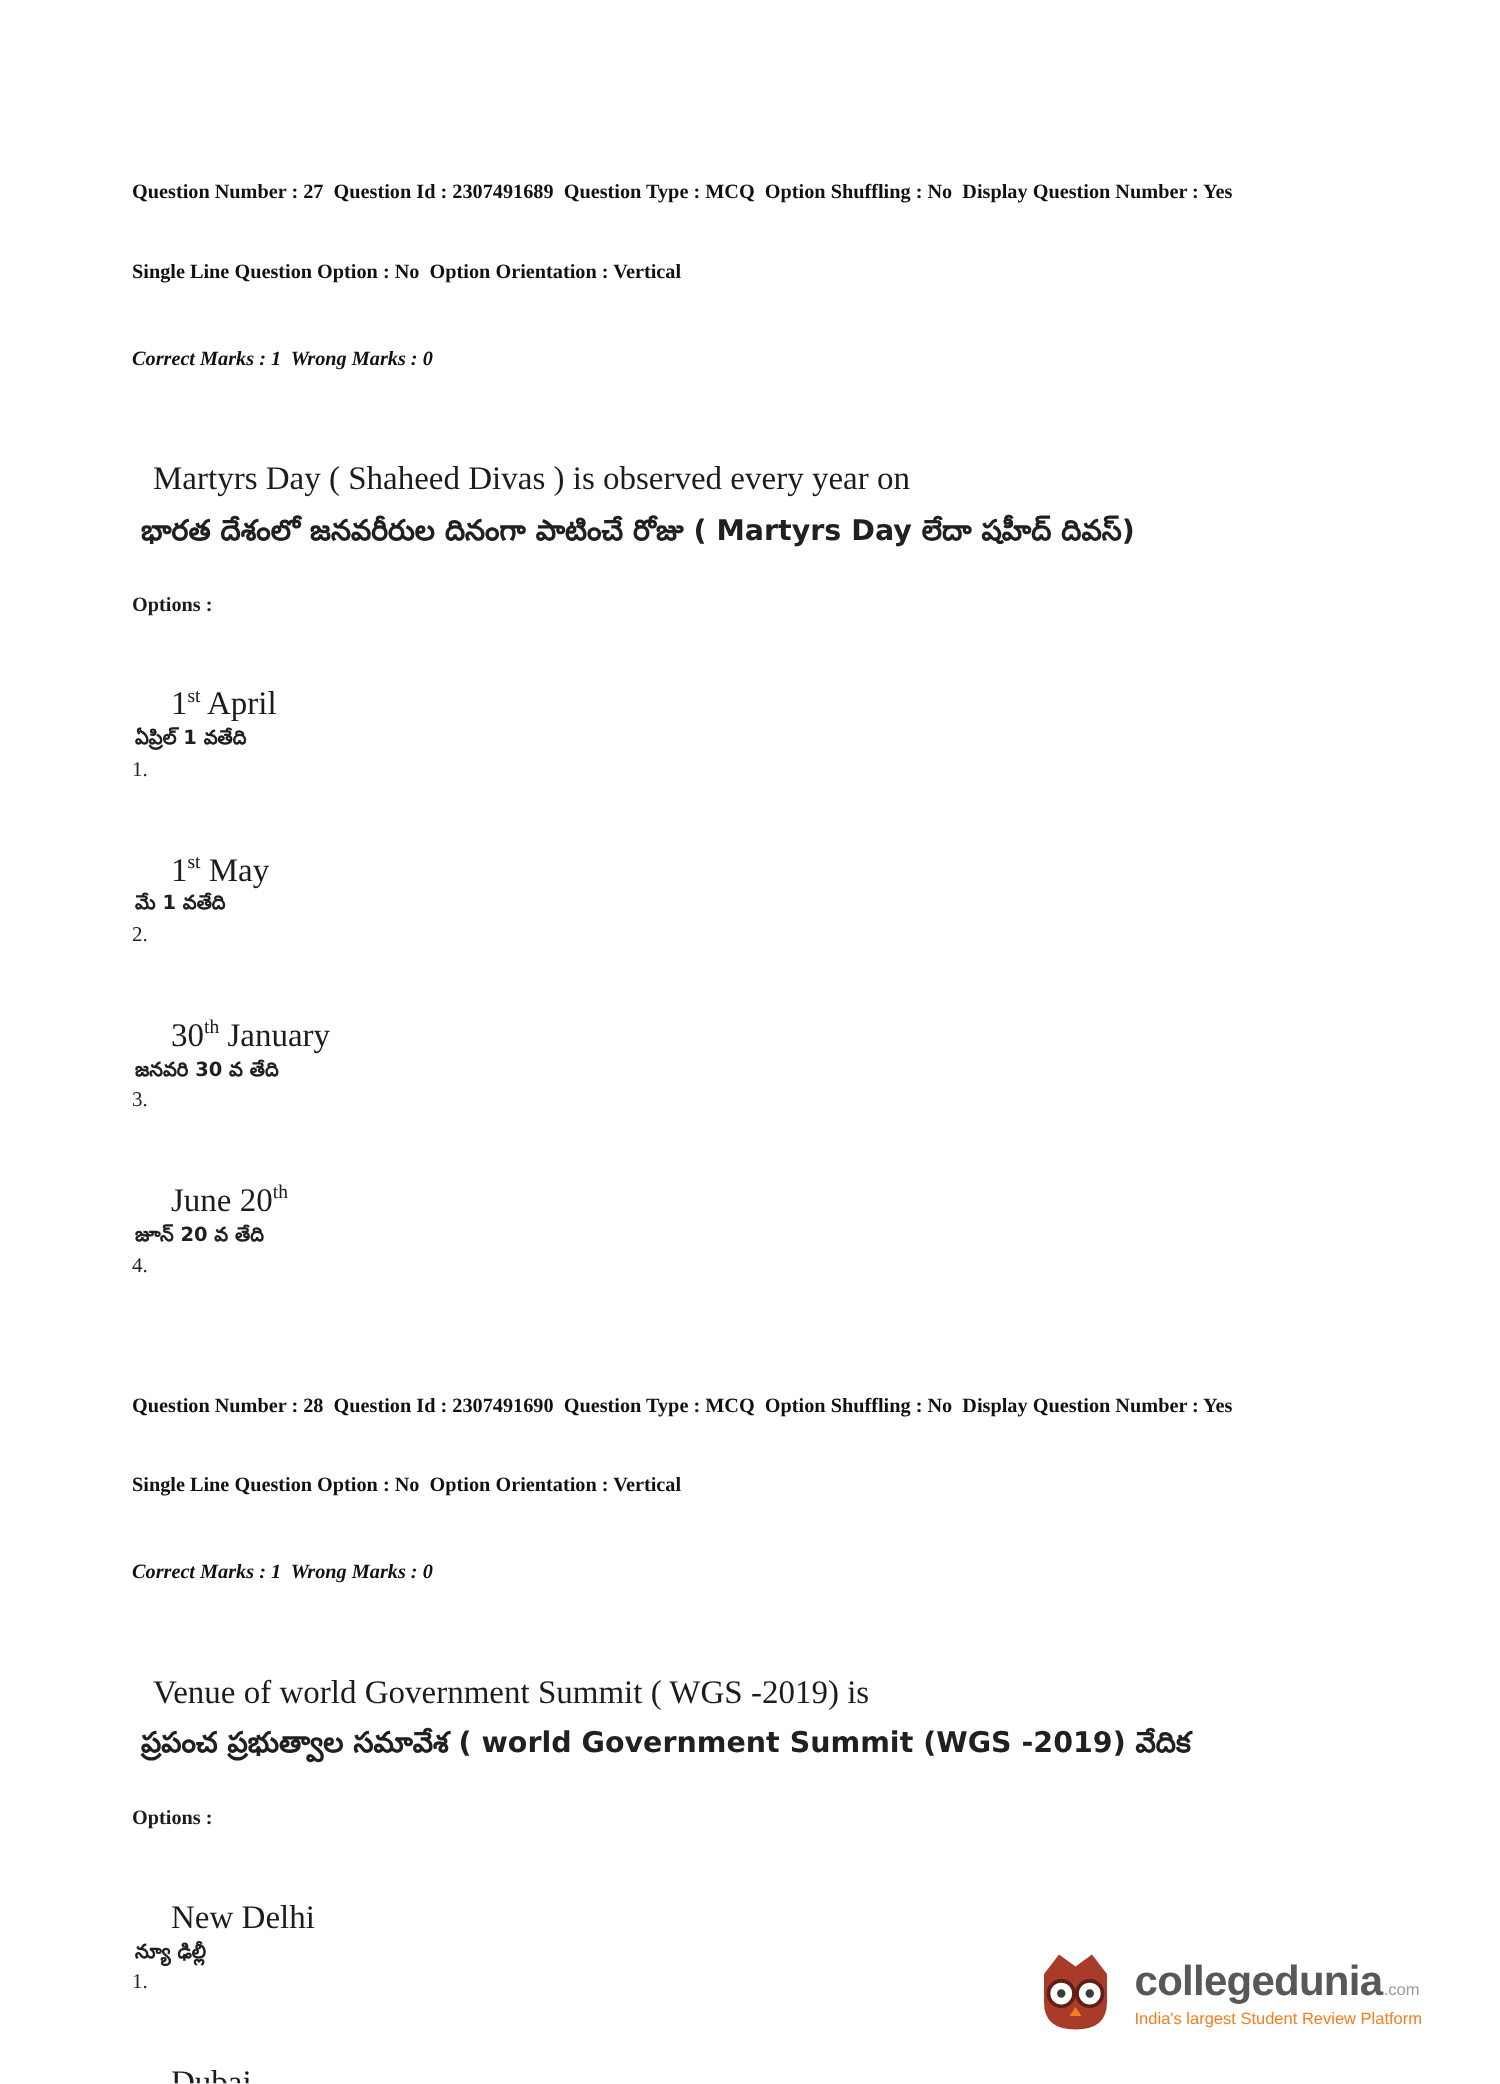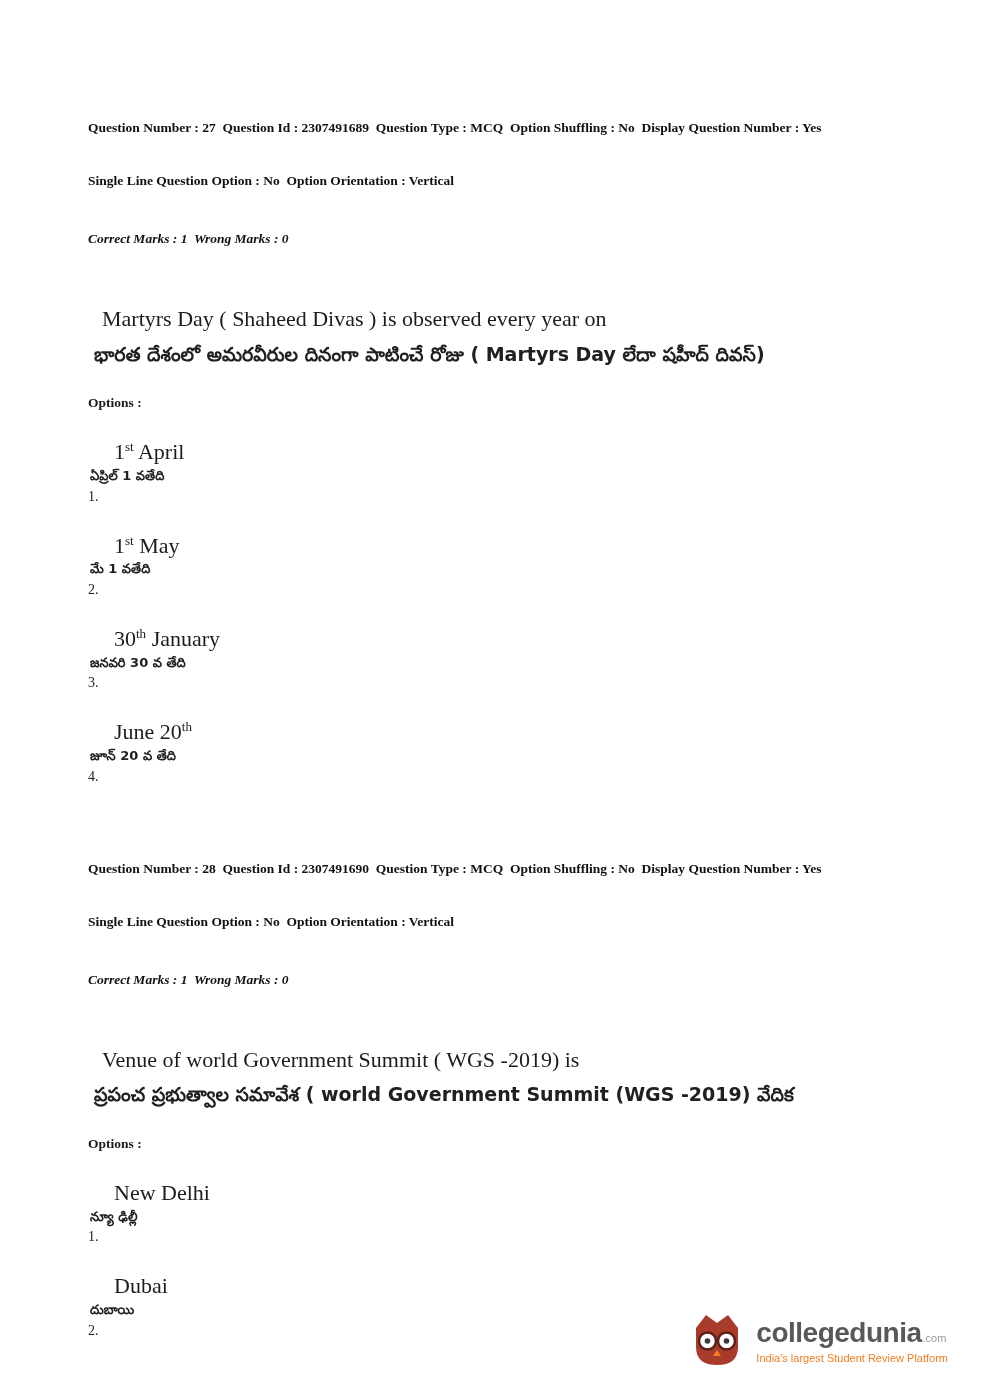--- a/index.html
+++ b/index.html
@@ -36,21 +36,21 @@
     font-size: 19px;
     line-height: 1.35;
     margin: 8px 0 0 6px;
     color: #202020;
   }
   .options-label {
     font-weight: 700;
     font-size: 13.5px;
     margin-top: 28px;
   }
-  .option { margin-top: 27px; }
+  .option { margin-top: 44px; }
   .opt-en {
     font-size: 22px;
     line-height: 1.25;
     margin-left: 26px;
   }
   .opt-en sup {
     font-size: 13px;
     vertical-align: super;
     line-height: 0;
   }
@@ -65,21 +65,21 @@
   .opt-num {
     font-size: 14px;
     margin-top: 4px;
     color: #222;
   }
   .question + .question { margin-top: 40px; }
 
   .footer-logo {
     position: absolute;
     right: 36px;
-    bottom: 20px;
+    bottom: 32px;
     display: flex;
     align-items: center;
     gap: 12px;
     font-family: "Liberation Sans", sans-serif;
   }
   .owl { display: inline-block; line-height: 0; }
   .brand-line { display: flex; align-items: baseline; }
   .brand {
     font-size: 28px;
     font-weight: 700;
@@ -103,21 +103,21 @@
 <div class="page">
   <div class="content">
 
     <section class="question">
       <div class="meta">
         <div class="meta-line">Question Number : 27  Question Id : 2307491689  Question Type : MCQ  Option Shuffling : No  Display Question Number : Yes</div>
         <div class="meta-line">Single Line Question Option : No  Option Orientation : Vertical</div>
         <div class="meta-line meta-line3">Correct Marks : 1  Wrong Marks : 0</div>
       </div>
       <div class="q-en">Martyrs Day ( Shaheed Divas ) is observed every year on</div>
-      <div class="q-te">భారత దేశంలో  అమరవీరుల దినంగా పాటించే రోజు ( Martyrs Day లేదా షహీద్ దివస్)</div>
+      <div class="q-te">భారత దేశంలో  జనవరీరుల దినంగా పాటించే రోజు ( Martyrs Day లేదా షహీద్ దివస్)</div>
       <div class="options-label">Options :</div>
 
       <div class="option">
         <div class="opt-en"><span>1</span><sup>st</sup><span> April</span></div>
         <div class="opt-te">ఏప్రిల్ 1 వతేది</div>
         <div class="opt-num">1.</div>
       </div>
 
       <div class="option">
         <div class="opt-en"><span>1</span><sup>st</sup><span> May</span></div>

